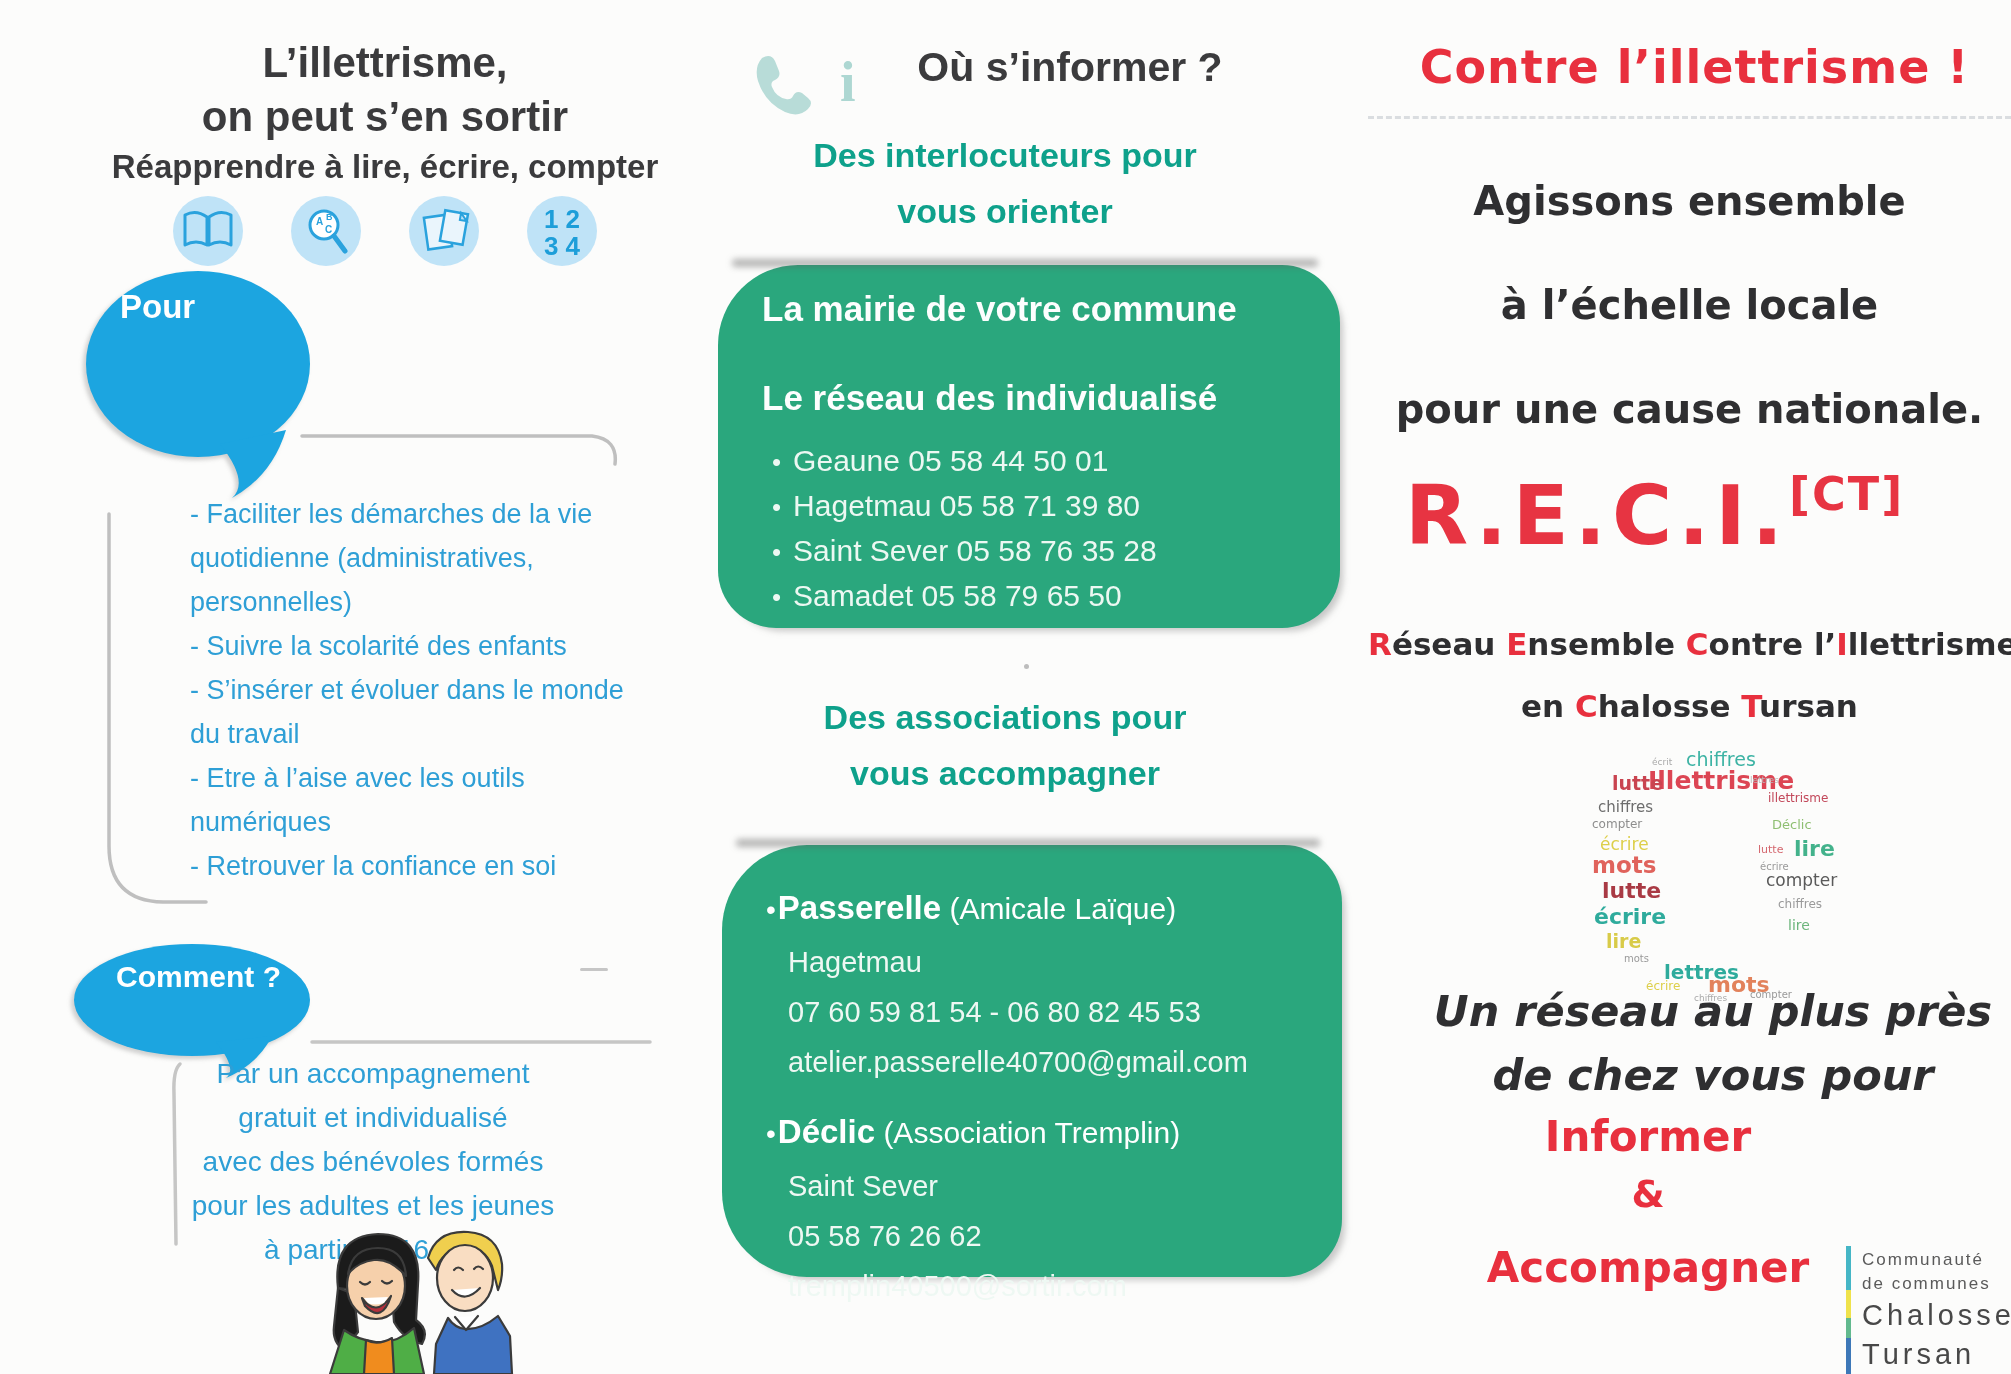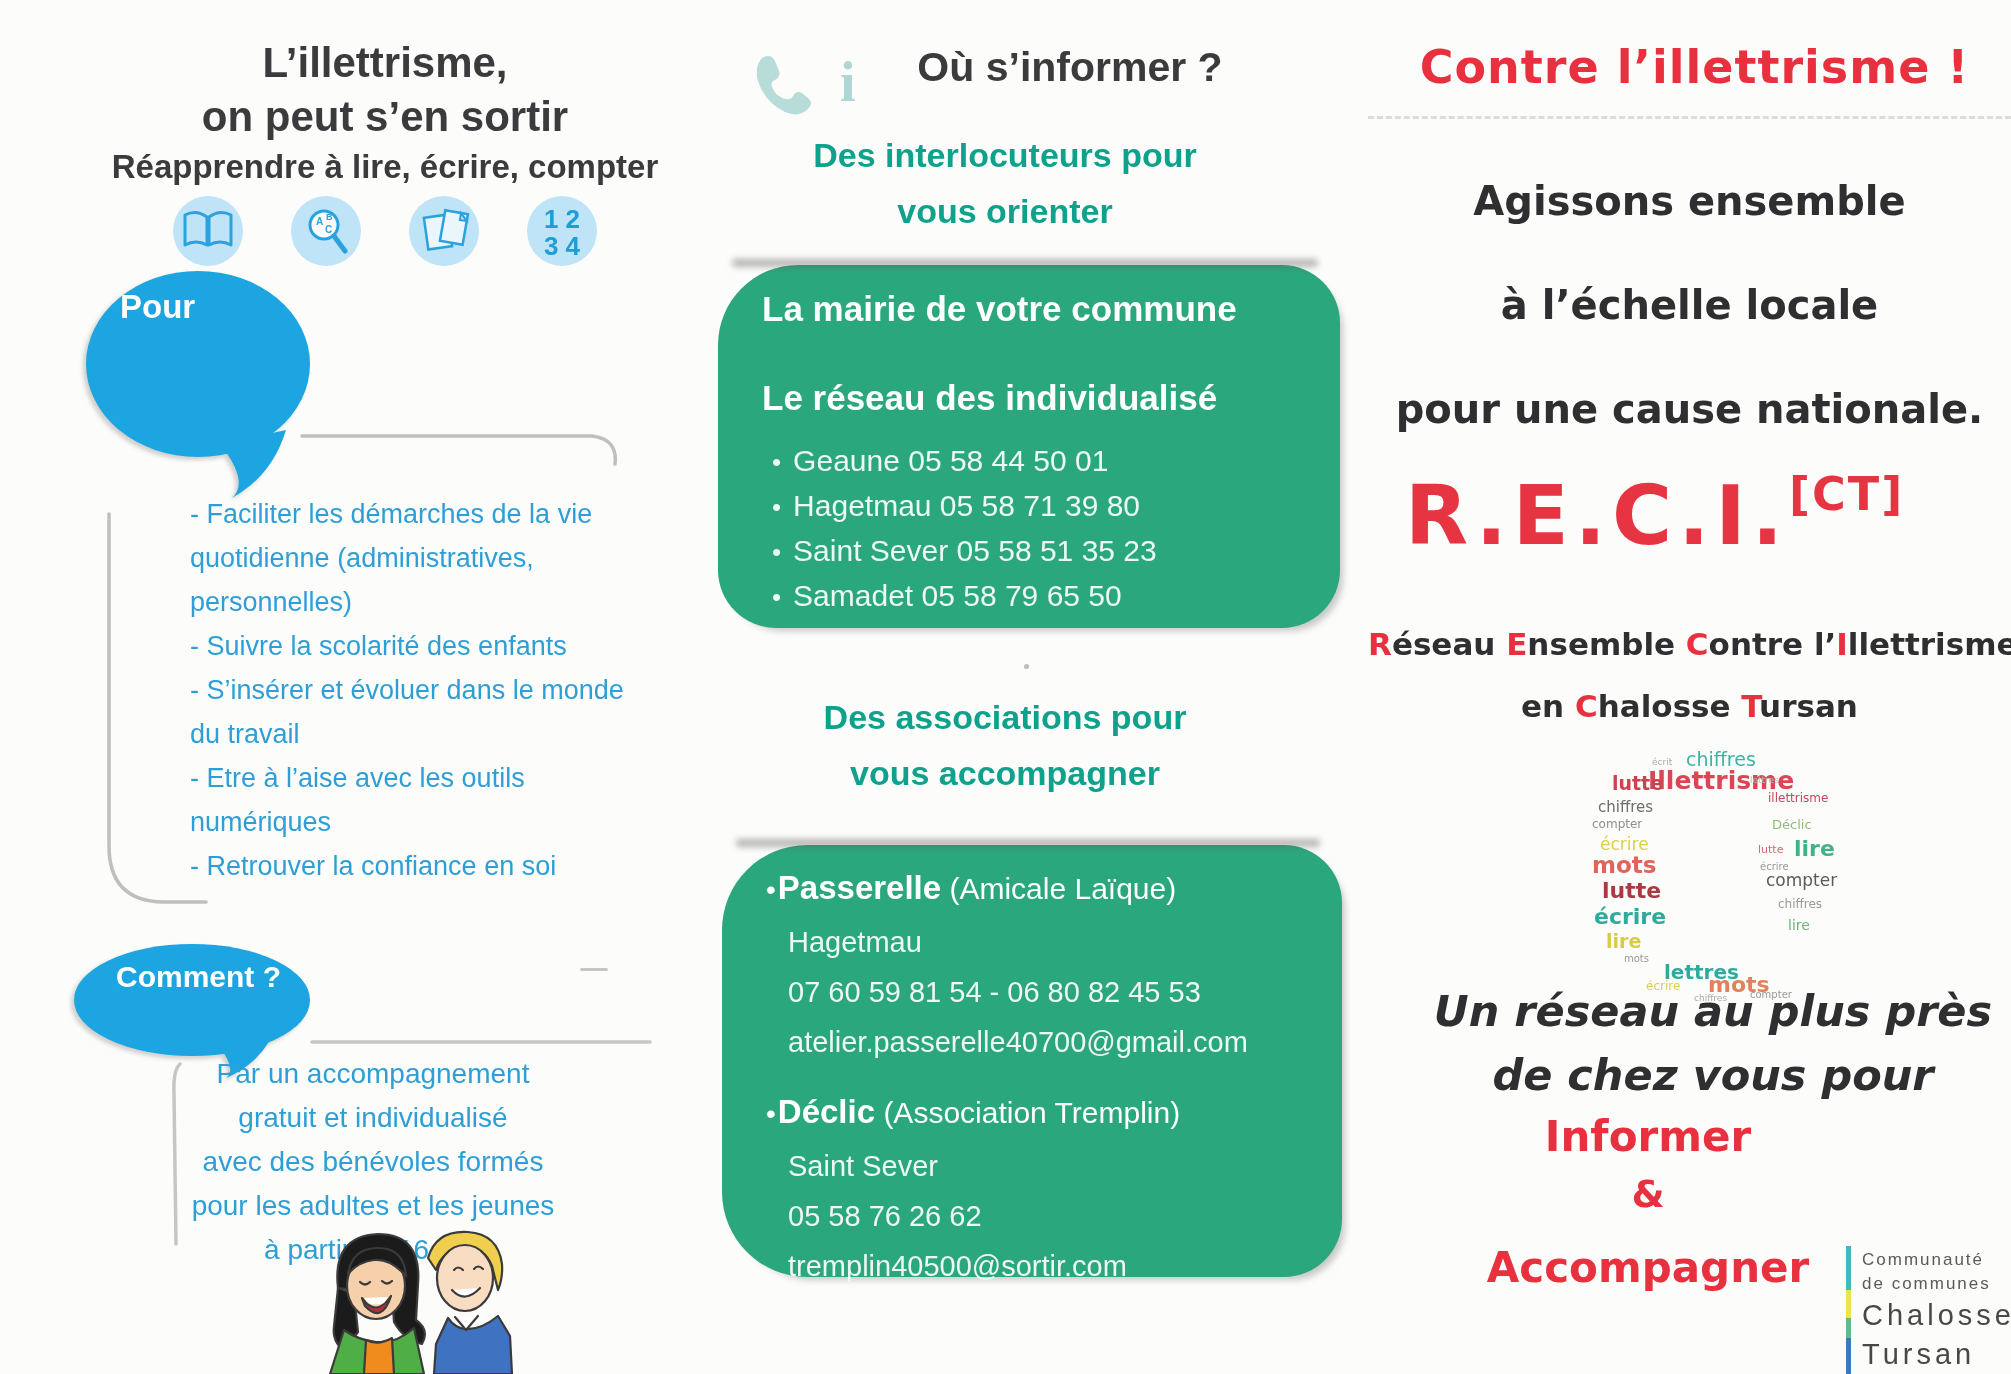--- a/index.html
+++ b/index.html
@@ -29,21 +29,21 @@
         background:rgba(95,95,95,.45);filter:blur(3px);border-radius:8px;}
   #box1{left:718px;top:265px;width:622px;height:363px;border-top-left-radius:80px;}
   #box1 .inner{padding:24px 36px 0 44px;}
   .boxhead{font-size:35px;font-weight:bold;color:#fdfefe;}
   #box1 .h1{margin-bottom:49px;}
   #box1 .h2{margin-bottom:21px;}
   .entry{font-size:30px;color:#ecf8f2;line-height:44px;white-space:nowrap;}
   .bullet{display:inline-block;margin:0 12px 0 10px;font-size:26px;}
   #box2{left:722px;top:845px;width:620px;height:432px;border-top-left-radius:85px;border-bottom-left-radius:85px;}
   #box2 .inner{padding:24px 30px 0 44px;}
-  .org{margin-bottom:26px;}
+  .org{margin-bottom:26px;margin-top:20px;}
   .orgname{margin-bottom:10px;font-size:30px;color:#fff;white-space:nowrap;}
   .orgname .bullet2{font-size:28px;margin-right:2px;}
   .orgname .nm{font-weight:bold;font-size:33px;}
   .orgline{font-size:29px;color:#eef8f3;line-height:50px;padding-left:22px;white-space:nowrap;}
   .artifact-dash{left:580px;top:968px;width:28px;height:3px;background:#c6c6c6;border-radius:2px;}
   .artifact-dot{left:1024px;top:664px;width:5px;height:5px;background:#bdbdbd;border-radius:50%;}
 
   
   .comic{font-family:"DejaVu Sans", sans-serif;}
   .headline{left:1378px;top:40px;width:633px;font-size:46px;font-weight:bold;color:#e8303e;letter-spacing:1px;text-align:center;white-space:nowrap;}
@@ -185,21 +185,21 @@
   <div class="abs teal-head" style="left:785px;top:136px;">Des interlocuteurs pour</div>
   <div class="abs teal-head" style="left:785px;top:192px;">vous orienter</div>
 
   <div class="abs greenbox" id="box1">
     <div class="inner">
       <div class="boxhead h1">La mairie de votre commune</div>
       <div class="boxhead h2">Le réseau des individualisé</div>
       <div id="box1-list">
           <div class="entry"><span class="bullet">•</span><span>Geaune 05 58 44 50 01</span></div>
           <div class="entry"><span class="bullet">•</span><span>Hagetmau 05 58 71 39 80</span></div>
-          <div class="entry"><span class="bullet">•</span><span>Saint Sever 05 58 51 35 23</span></div>
+          <div class="entry"><span class="bullet">•</span><span>Saint Sever 05 58 76 35 28</span></div>
           <div class="entry"><span class="bullet">•</span><span>Samadet 05 58 79 65 50</span></div>
         </div>
     </div>
   </div>
 
   <div class="abs artifact-dot"></div>
   <div class="abs artifact-dash"></div>
 
   <div class="abs teal-head" style="left:785px;top:698px;">Des associations pour</div>
   <div class="abs teal-head" style="left:785px;top:754px;">vous accompagner</div>

